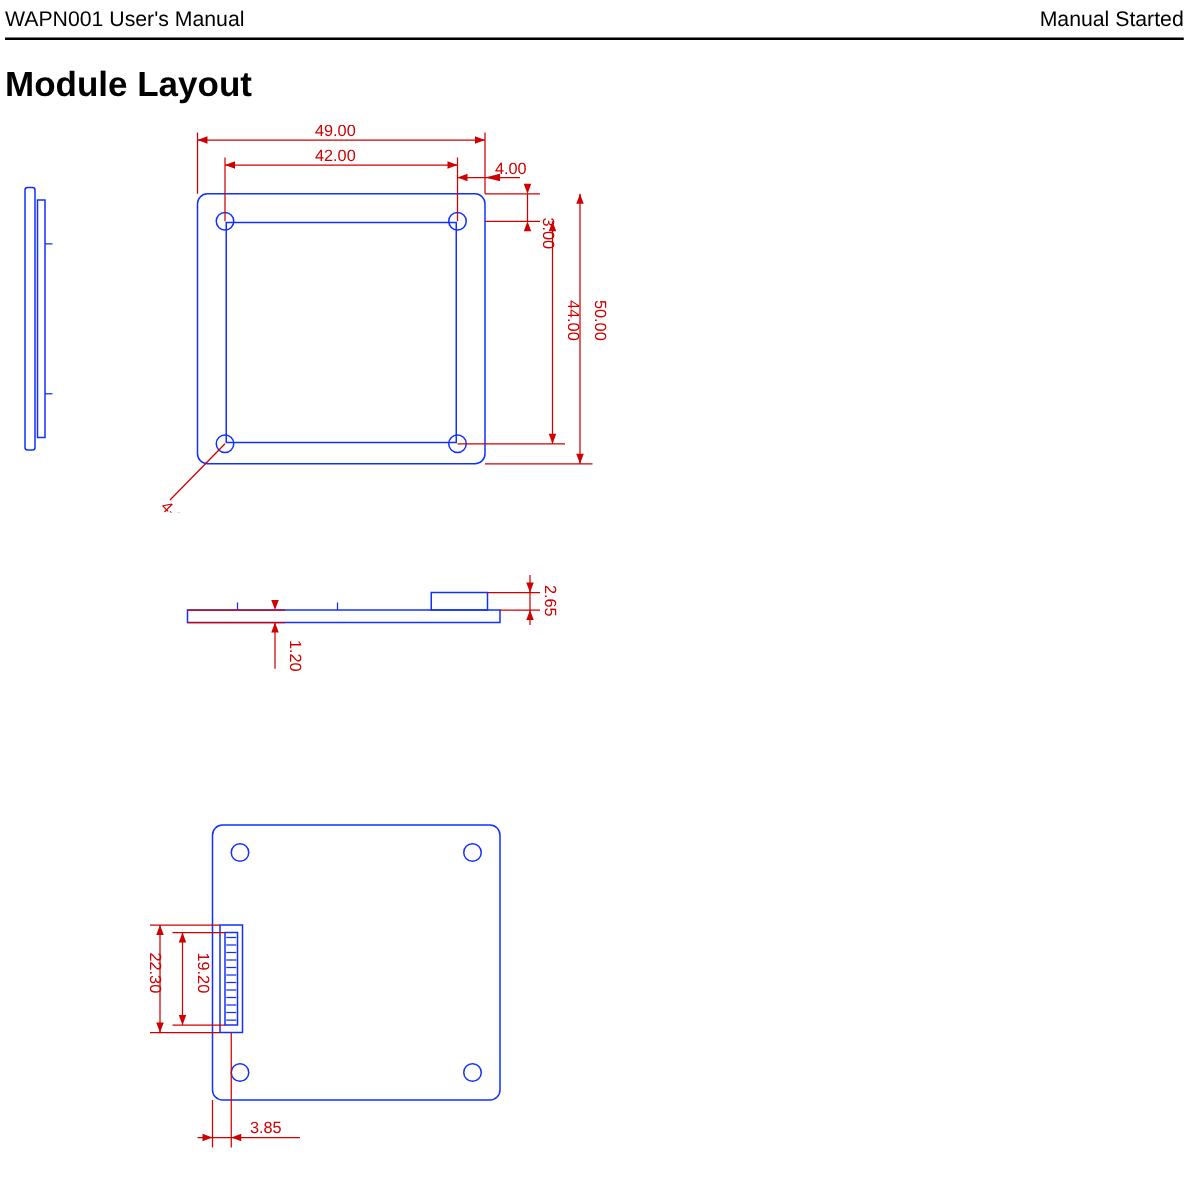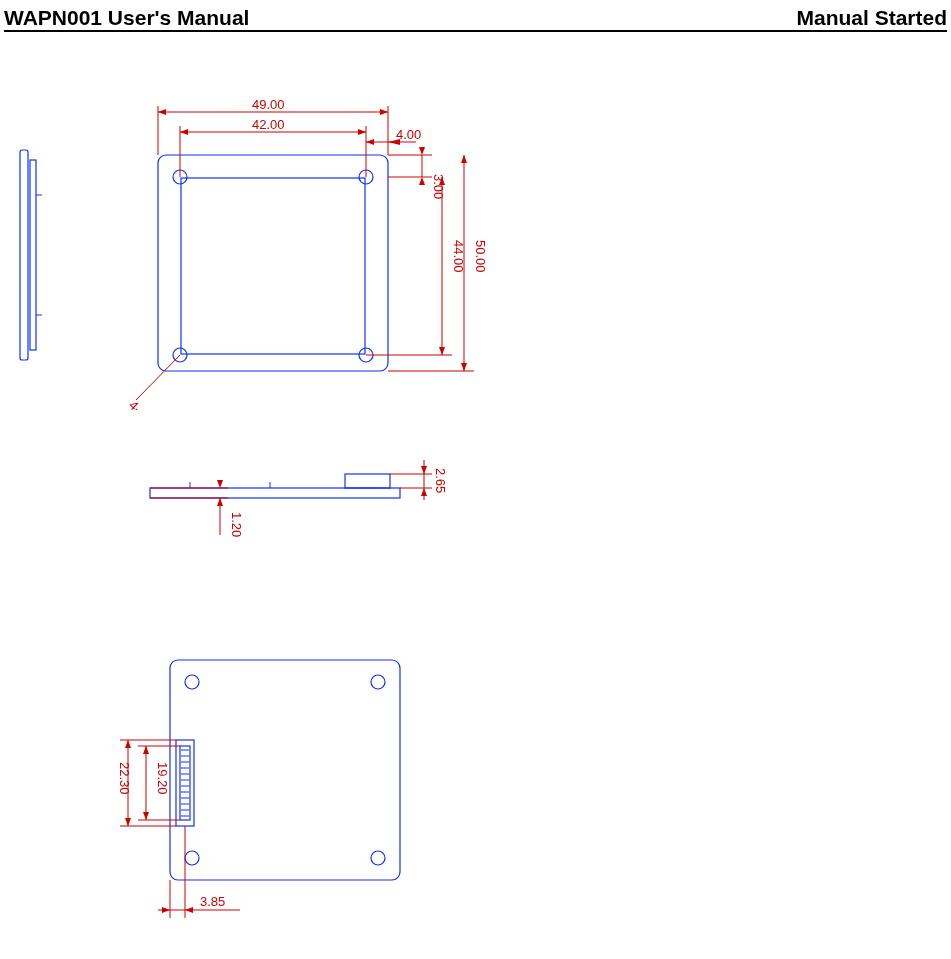--- a/index.html
+++ b/index.html
@@ -1,36 +1,37 @@
 <!DOCTYPE html>
 <html><head>
 <meta charset="utf-8">
 <style>
   html,body{margin:0;padding:0;background:#fff;font-family:Arial,Helvetica,sans-serif;color:#000}
   .page{width:951px;height:959px;position:relative;margin:0 auto;box-sizing:border-box}
-  .hdr{position:absolute;top:6px;left:4px;right:4px;display:flex;justify-content:space-between;font-weight:bold;font-size:21px}
+  .hdr{position:absolute;top:6px;left:4px;right:4px;display:flex;justify-content:space-between;font-weight:normal;font-size:17px}
   .rule{position:absolute;top:30px;left:4px;right:4px;height:2px;background:#000}
   .h1{position:absolute;top:52px;left:4px;font-size:28px;font-weight:bold}
   svg{position:absolute}
   .blue{stroke:#1030ff;fill:none;stroke-width:1.2}
   .blueThin{stroke:#1030ff;fill:none;stroke-width:1}
   .redL{stroke:#d00000;fill:none;stroke-width:1}
   .redTxt{fill:#d00000;font-size:13px;font-family:Arial}
   .arrowHead{fill:#d00000}
 </style>
 </head>
 <body>
 
 <div class="page">
 
   <div class="hdr">
     <span>WAPN001 User's Manual</span>
     <span>Manual Started</span>
   </div>
   <div class="rule"></div>
+  <div class="h1">Module Layout</div>
 
   <svg style="left:8px;top:100px" width="520" height="310">
 
     <rect class="blue" x="12" y="50" width="8" height="210" rx="2"></rect>
     <rect class="blue" x="22" y="60" width="6" height="190"></rect>
     <line class="blueThin" x1="28" y1="95" x2="34" y2="95"></line>
     <line class="blueThin" x1="28" y1="215" x2="34" y2="215"></line>
 
     <rect class="blue" x="150" y="55" width="230" height="216" rx="8"></rect>
 

